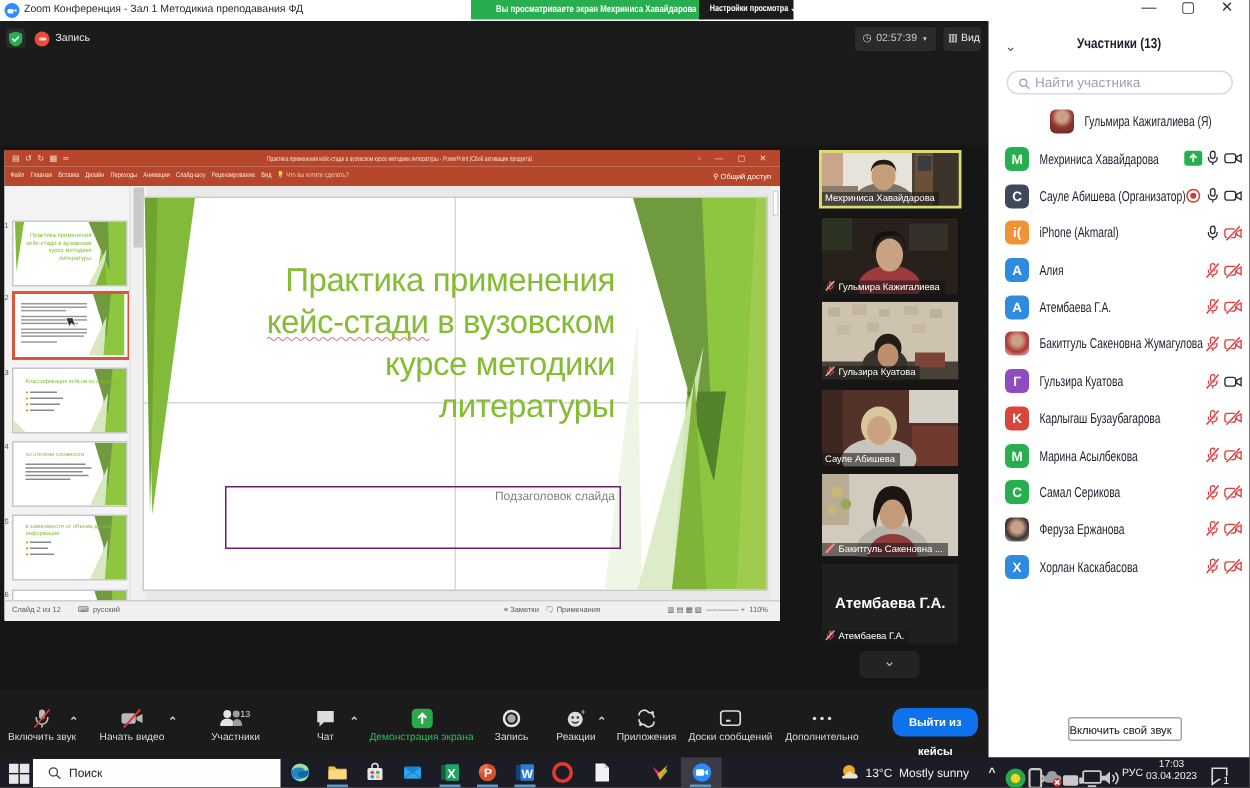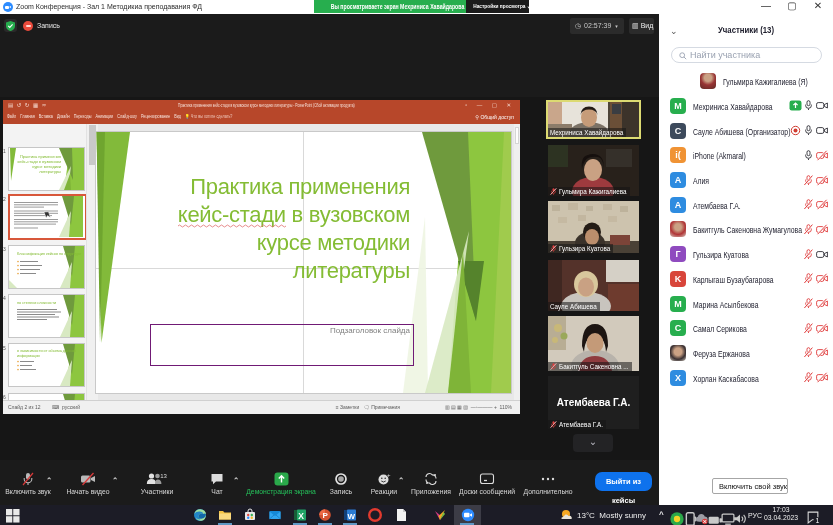--- a/index.html
+++ b/index.html
@@ -77,21 +77,21 @@
       border-radius:9px;box-sizing:border-box;color:#9aa2b1;font-size:9px;line-height:15px;}
   .prow{position:absolute;left:0;width:174px;height:24.7px;}
   .pav{position:absolute;left:11px;top:4.5px;width:16px;height:16px;border-radius:4px;
       color:#fff;font-size:9px;font-weight:bold;text-align:center;line-height:16px;}
   .pnm{position:absolute;left:34px;top:7.5px;font-size:9.5px;color:#1c1c2b;white-space:nowrap;
       transform:scaleX(0.72);transform-origin:0 0;}
   .pic1{position:absolute;left:144px;top:7px;width:11px;height:11px;}
   .pic2{position:absolute;left:157px;top:7px;width:12px;height:11px;}
   .pic0{position:absolute;left:130px;top:7px;width:13px;height:11px;}
   #unmutebtn{position:absolute;left:53px;top:464px;width:76px;height:16px;border:1px solid #a6a6a6;
-      border-radius:2px;font-size:7.5px;color:#111;text-align:right;line-height:15px;box-sizing:border-box;white-space:nowrap;}
+      border-radius:2px;font-size:7.5px;color:#111;text-align:left;line-height:15px;box-sizing:border-box;white-space:nowrap;}
 </style>
 </head>
 <body>
 <div id="root">
 
   <div class="abs" id="topbar"></div>
   <div class="abs" id="zicon"></div>
   <div class="abs" id="ztitle">Zoom Конференция - Зал 1 Методикиа преподавания ФД</div>
   <div class="abs" id="greenbar"><span>Вы просматриваете экран Мехриниса Хавайдарова</span></div>
   <div class="abs" id="viewopts"><span>Настройки просмотра ⌄</span></div>
@@ -687,20 +687,24 @@
             <circle cx="3" cy="7" r="1.2" fill="#dcdcdc"></circle>
             <circle cx="8" cy="7" r="1.2" fill="#dcdcdc"></circle>
             <circle cx="13" cy="7" r="1.2" fill="#dcdcdc"></circle>
           </svg></div>
         <div class="lbl">Дополнительно</div>
       </div>
   </div>
   <div class="abs" id="leavebtn">Выйти из кейсы</div>
 
   <div class="abs" id="taskbar"></div>
+  <div class="abs" id="search"><svg style="position:absolute;left:10px;top:5px;" width="9" height="9" viewBox="0 0 9 9">
+        <circle cx="3.6" cy="3.6" r="2.7" fill="none" stroke="#444" stroke-width="0.9"></circle>
+        <line x1="5.6" y1="5.6" x2="8.2" y2="8.2" stroke="#444" stroke-width="0.9"></line>
+      </svg><span style="margin-left:24px;">Поиск</span></div>
   <div id="tbicons">
     <svg class="tico" style="left:6px;top:509px;" width="12" height="12" viewBox="0 0 12 12">
         <rect x="0" y="0" width="5.4" height="5.4" fill="#e8e8e8"></rect>
         <rect x="6.2" y="0" width="5.4" height="5.4" fill="#e8e8e8"></rect>
         <rect x="0" y="6.2" width="5.4" height="5.4" fill="#e8e8e8"></rect>
         <rect x="6.2" y="6.2" width="5.4" height="5.4" fill="#e8e8e8"></rect>
       </svg>
       <svg class="tico" style="left:193px;" width="14" height="14" viewBox="0 0 14 14">
         <circle cx="7" cy="7" r="6" fill="#2286c8"></circle>
         <path d="M13 6.2 Q12.6 1.6 7.4 1.2 Q2.6 1 1.2 6 Q3 3.4 6.6 3.6 Q10 3.8 10.4 6 Q9 5.4 7.4 5.8 Q5.4 6.4 5.6 8.4 Q5.8 10.6 8.4 10.8 Q5 12.4 2.8 9.6 Q4.4 13 8.4 12.8 Q12.8 12.2 13 6.2z" fill="#9fe0a0"></path>

